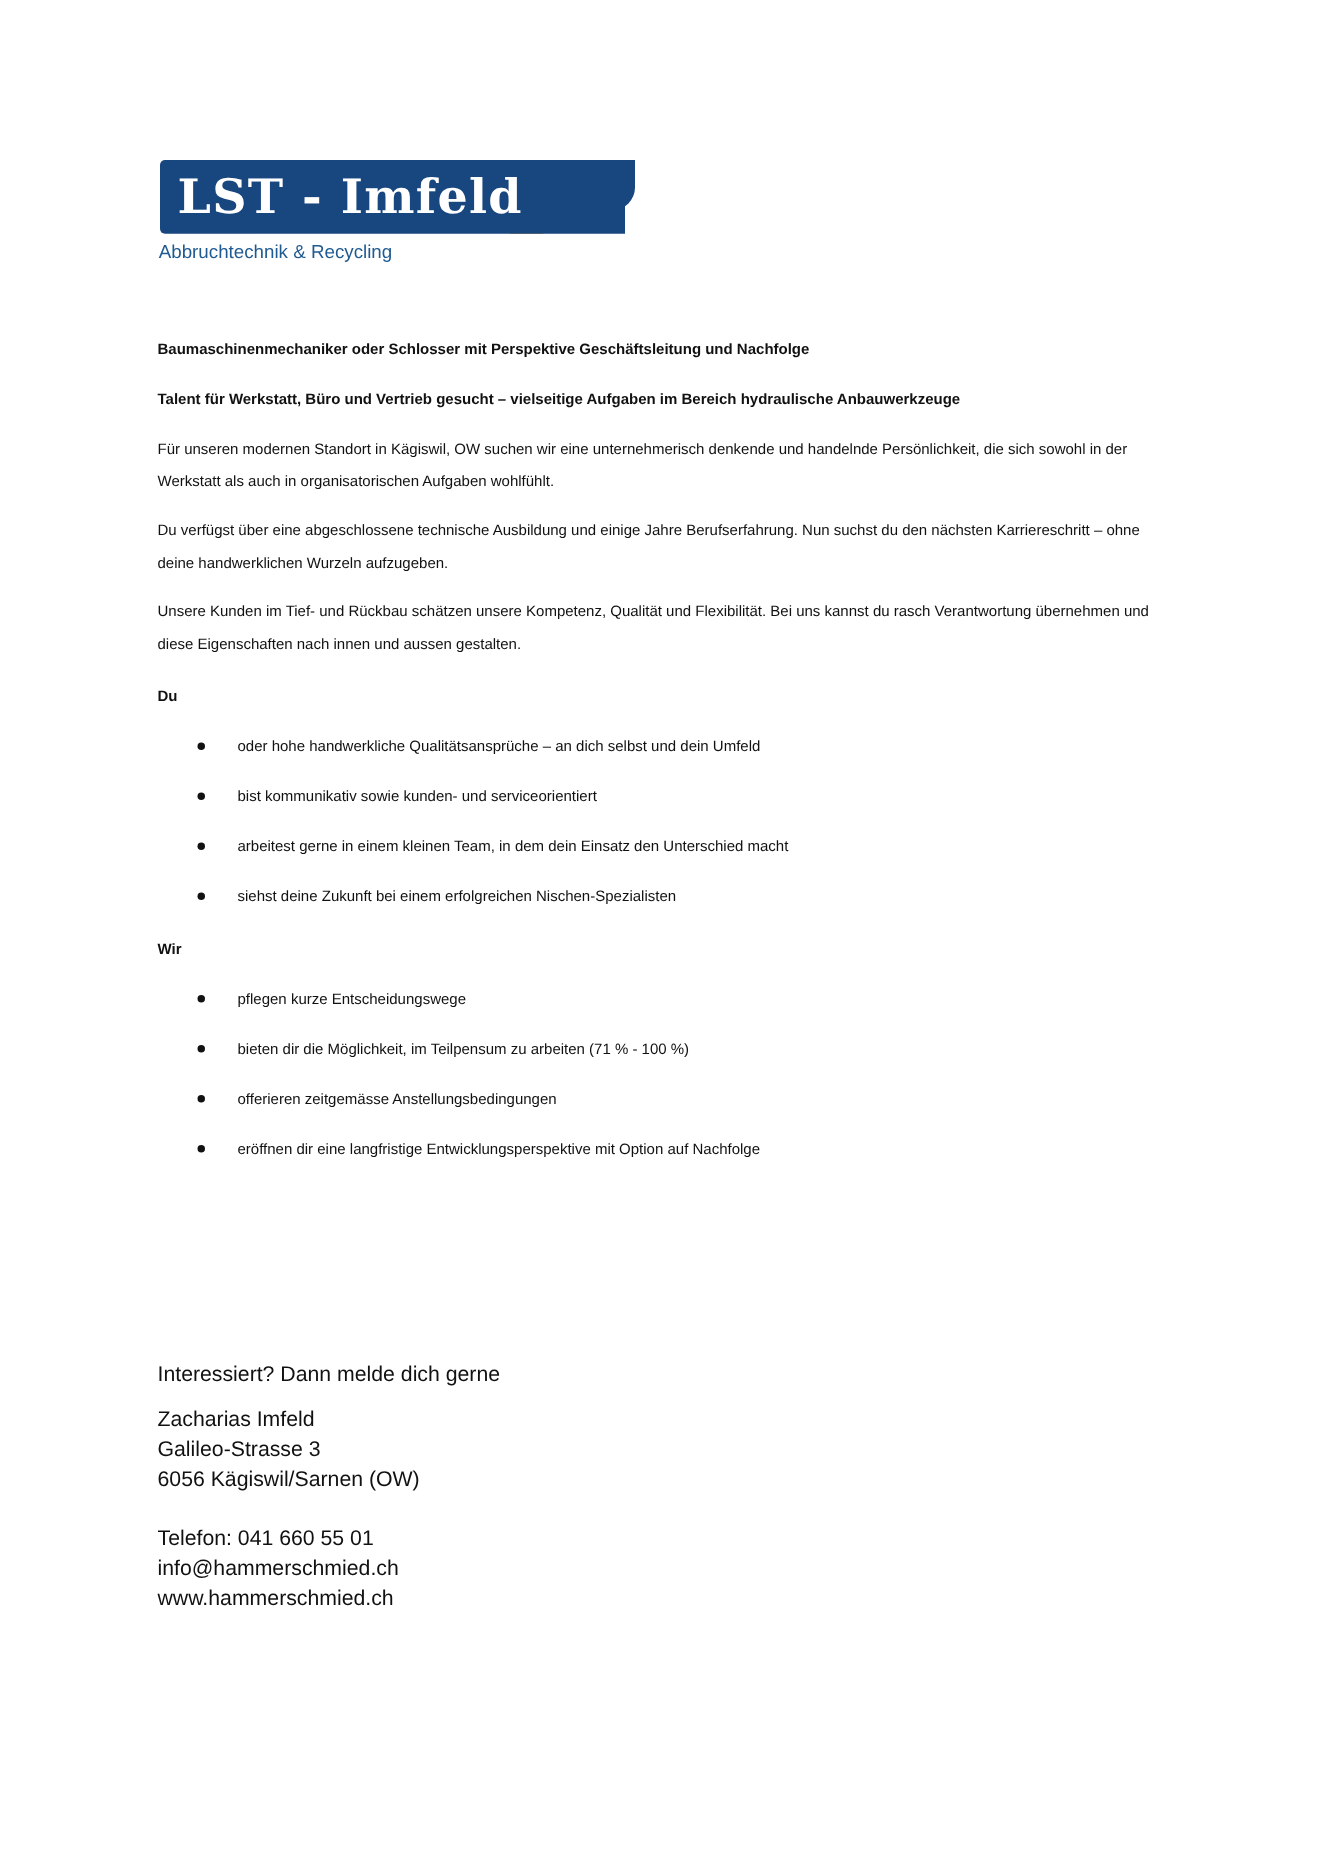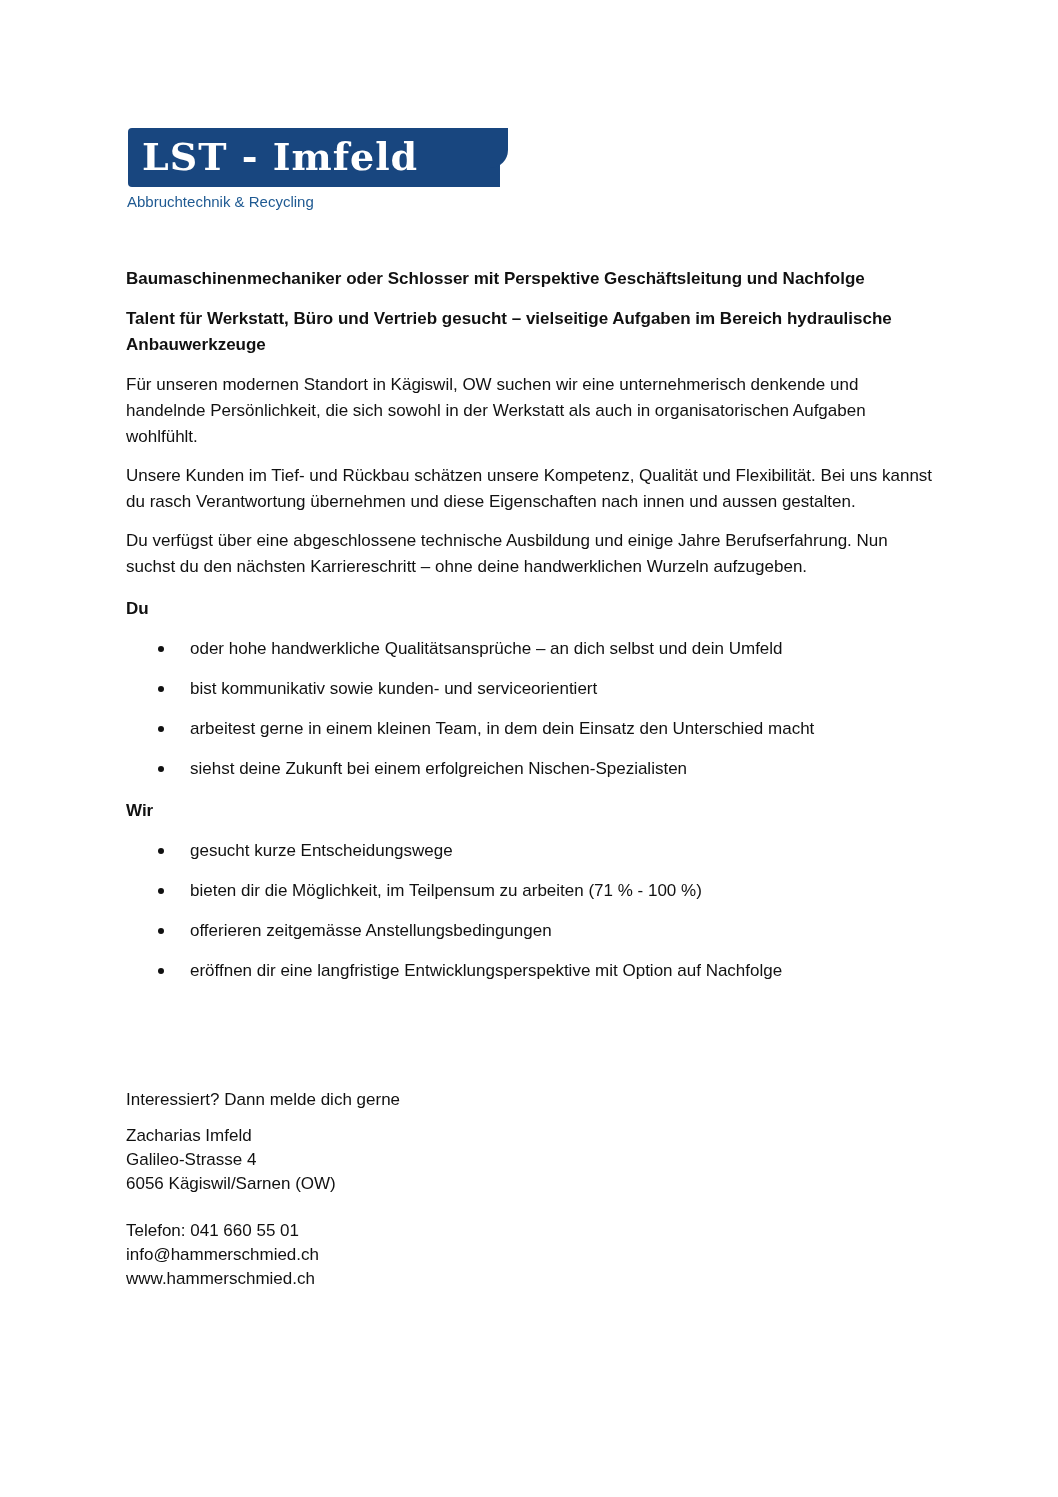--- a/index.html
+++ b/index.html
@@ -5,21 +5,21 @@
   html, body { margin: 0; padding: 0; background: #ffffff; }
   body { width: 1058px; height: 1497px; position: relative; overflow: hidden; font-family: "Liberation Sans", sans-serif; color: #111111; }
   .page { position: absolute; left: 0; top: 0; width: 1058px; height: 1497px; }
   .logo { position: absolute; left: 128px; top: 128px; width: 308px; height: 60px; }
   .logo-blue { position: absolute; left: 0; top: 0; width: 389px; height: 59px; background: #18467f; border-radius: 4px; overflow: hidden; }
   .logo-orange { position: absolute; right: 0; top: 0; width: 28px; height: 59px; background: #f29b1b; border-radius: 0 3px 3px 0; }
   .logo-notch { position: absolute; left: 362px; top: 0; width: 18px; height: 40px; background: #18467f; border-bottom-right-radius: 22px; }
   .logo-text { position: absolute; left: 14px; top: 4px; font-family: "DejaVu Serif", "Liberation Serif", serif; font-weight: bold; font-size: 38px; color: #ffffff; letter-spacing: 1px; line-height: 50px; white-space: nowrap; }
   .logo-sub { position: absolute; left: 127px; top: 193px; font-family: "Liberation Sans", sans-serif; font-weight: normal; font-size: 15px; color: #1f5a92; white-space: nowrap; }
 
-  .content { position: absolute; left: 126px; top: 266px; width: 810px; font-family: "Liberation Sans", sans-serif; font-size: 17px; line-height: 26px; color: #111; }
+  .content { position: absolute; left: 126px; top: 266px; width: 810px; font-family: "Liberation Sans", sans-serif; font-size: 12px; line-height: 26px; color: #111; }
   .h { font-weight: bold; margin: 0 0 14px 0; }
   .p { margin: 0 0 13px 0; }
   .sec { font-weight: bold; margin: 16px 0 14px 0; }
   ul { list-style: none; margin: 0 0 0 0; padding: 0; }
   li { position: relative; padding-left: 64px; margin: 0 0 14px 0; }
   li .bullet { position: absolute; left: 32px; top: 10px; width: 6px; height: 6px; border-radius: 50%; background: #111; }
   .contact { position: absolute; left: 126px; top: 1088px; font-size: 17px; line-height: 24px; font-family: "Liberation Sans", sans-serif; color: #111; }
   .contact .line { display: block; }
   .gap { height: 12px; }
   .gap2 { height: 23px; }
@@ -34,45 +34,45 @@
     <div class="logo-blue" style="width:372px; border-radius:4px 0 0 4px;"></div>
     <div class="logo-notch"></div>
     <div class="logo-text">LST - Imfeld</div>
   </div>
   <div class="logo-sub">Abbruchtechnik &amp; Recycling</div>
 
   <div class="content">
     <p class="h">Baumaschinenmechaniker oder Schlosser mit Perspektive Geschäftsleitung und Nachfolge</p>
     <p class="h">Talent für Werkstatt, Büro und Vertrieb gesucht – vielseitige Aufgaben im Bereich hydraulische Anbauwerkzeuge</p>
     <p class="p">Für unseren modernen Standort in Kägiswil, OW suchen wir eine unternehmerisch denkende und handelnde Persönlichkeit, die sich sowohl in der Werkstatt als auch in organisatorischen Aufgaben wohlfühlt.</p>
+    <p class="p">Du verfügst über eine abgeschlossene technische Ausbildung und einige Jahre Berufserfahrung. Nun suchst du den nächsten Karriereschritt – ohne deine handwerklichen Wurzeln aufzugeben.</p>
     <p class="p">Unsere Kunden im Tief- und Rückbau schätzen unsere Kompetenz, Qualität und Flexibilität. Bei uns kannst du rasch Verantwortung übernehmen und diese Eigenschaften nach innen und aussen gestalten.</p>
-    <p class="p">Du verfügst über eine abgeschlossene technische Ausbildung und einige Jahre Berufserfahrung. Nun suchst du den nächsten Karriereschritt – ohne deine handwerklichen Wurzeln aufzugeben.</p>
 
     <p class="sec">Du</p>
     <ul>
       <li><span class="bullet"></span><span>oder hohe handwerkliche Qualitätsansprüche – an dich selbst und dein Umfeld</span></li>
       <li><span class="bullet"></span><span>bist kommunikativ sowie kunden- und serviceorientiert</span></li>
       <li><span class="bullet"></span><span>arbeitest gerne in einem kleinen Team, in dem dein Einsatz den Unterschied macht</span></li>
       <li><span class="bullet"></span><span>siehst deine Zukunft bei einem erfolgreichen Nischen-Spezialisten</span></li>
     </ul>
 
     <p class="sec">Wir</p>
     <ul>
-      <li><span class="bullet"></span><span>gesucht kurze Entscheidungswege</span></li>
+      <li><span class="bullet"></span><span>pflegen kurze Entscheidungswege</span></li>
       <li><span class="bullet"></span><span>bieten dir die Möglichkeit, im Teilpensum zu arbeiten (71 % - 100 %)</span></li>
       <li><span class="bullet"></span><span>offerieren zeitgemässe Anstellungsbedingungen</span></li>
       <li><span class="bullet"></span><span>eröffnen dir eine langfristige Entwicklungsperspektive mit Option auf Nachfolge</span></li>
     </ul>
   </div>
 
   <div class="contact">
     <span class="line">Interessiert? Dann melde dich gerne</span>
     <div class="gap"></div>
     <span class="line">Zacharias Imfeld</span>
-    <span class="line">Galileo-Strasse 4</span>
+    <span class="line">Galileo-Strasse 3</span>
     <span class="line">6056 Kägiswil/Sarnen (OW)</span>
     <div class="gap2"></div>
     <span class="line">Telefon: 041 660 55 01</span>
     <span class="line">info@hammerschmied.ch</span>
     <span class="line">www.hammerschmied.ch</span>
   </div>
 
 </div>
 
 </body></html>

